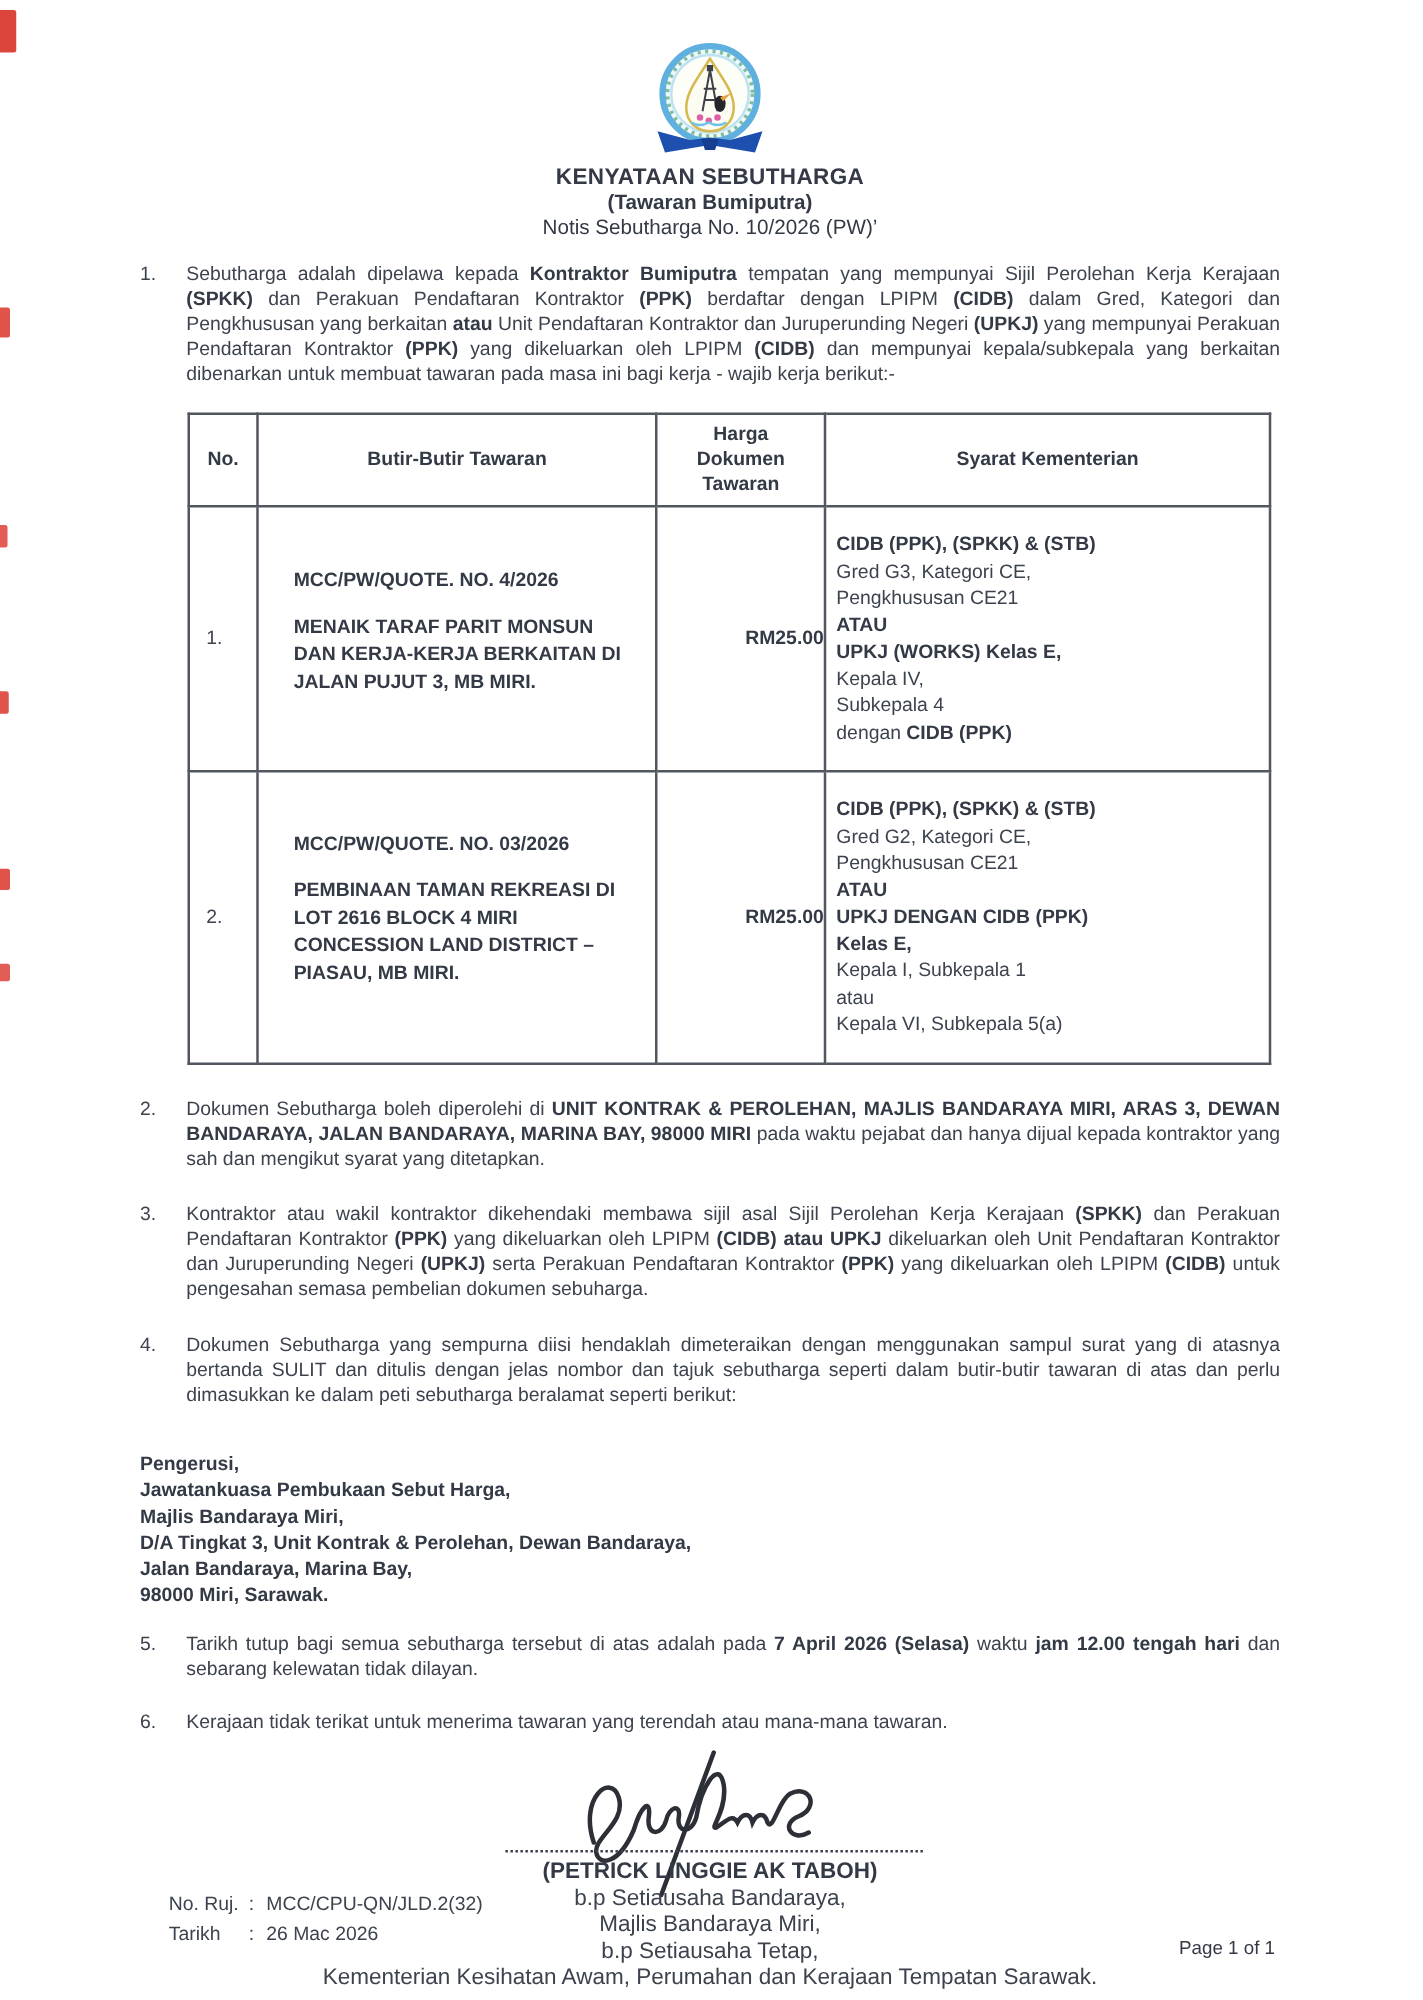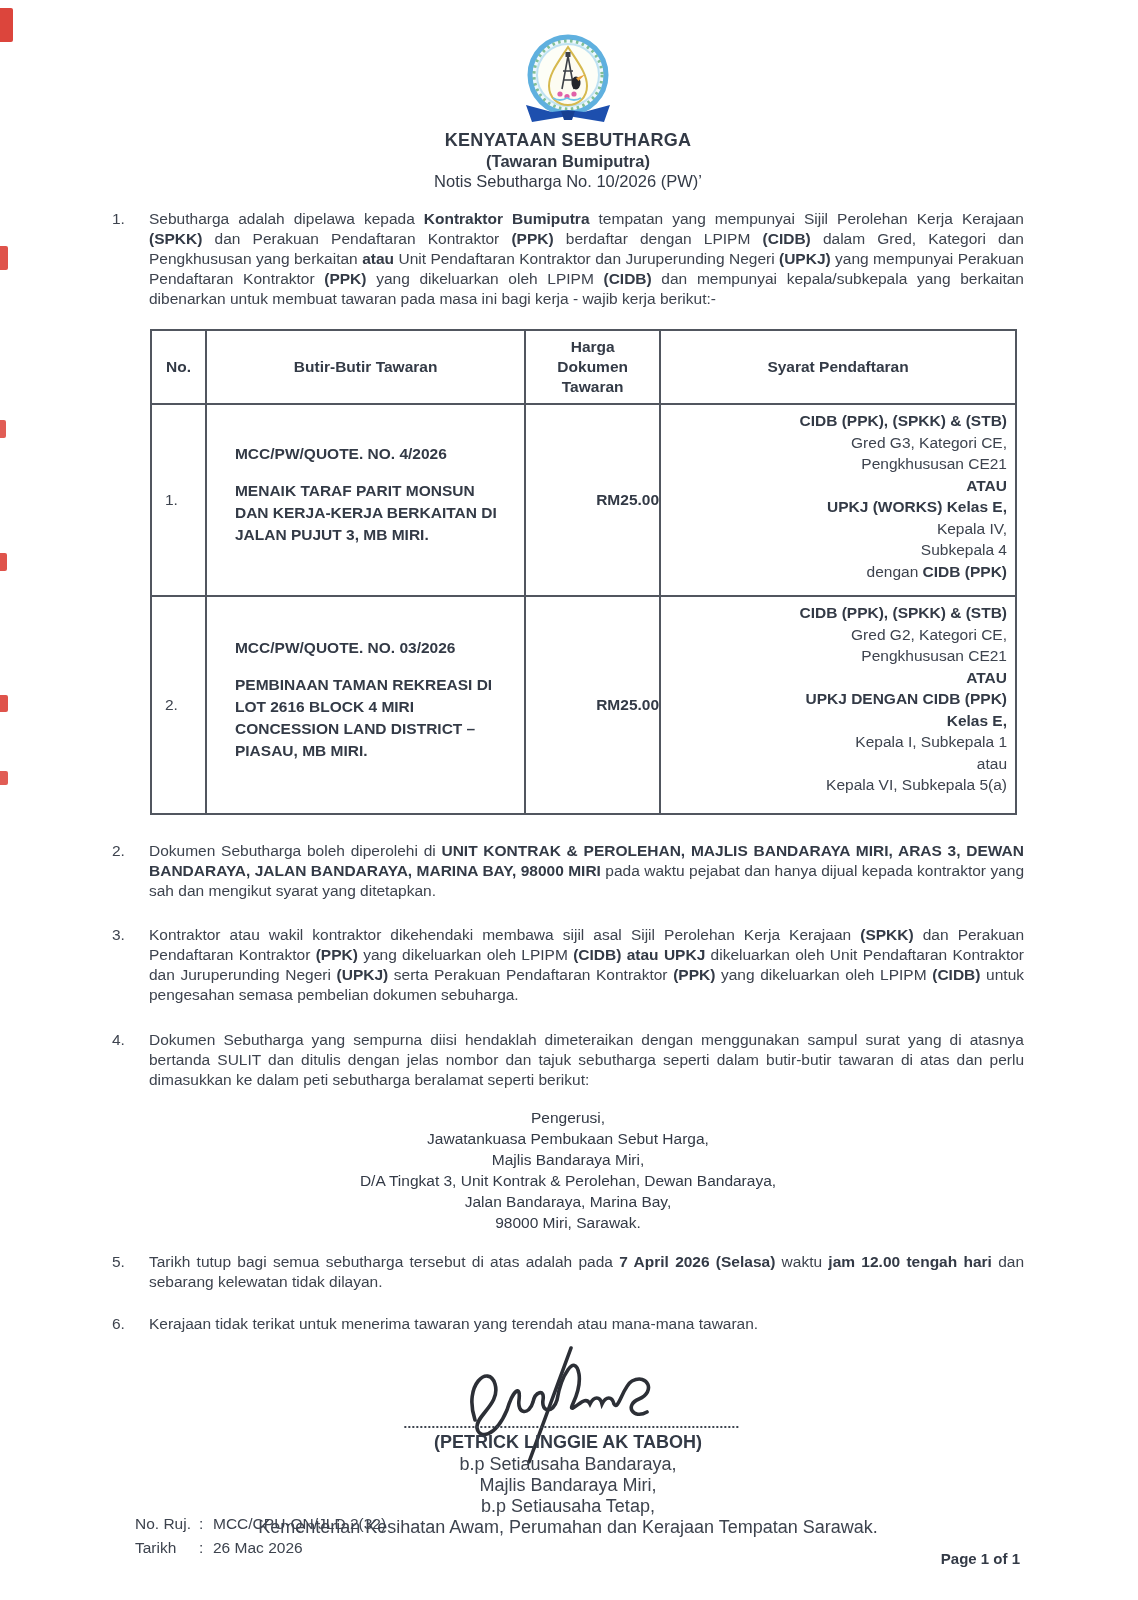--- a/index.html
+++ b/index.html
@@ -27,40 +27,40 @@
 
   
   table.quote{border-collapse:collapse; margin:20px 0 0 38px; width:867px; font-size:15.5px;}
   table.quote th, table.quote td{border:2px solid var(--border);}
   table.quote th{font-weight:bold; color:var(--ink-bold); text-align:center; padding:6px 10px; height:62px; line-height:20px;}
   .c-no{width:55px; text-align:left; padding-left:13px; vertical-align:middle;}
   .c-butir{width:320px; padding:10px 14px 22px 28px; vertical-align:middle;}
   .c-butir .ref{font-weight:bold; color:var(--ink-bold); margin-bottom:15px; line-height:22px;}
   .c-butir .desc{font-weight:bold; color:var(--ink-bold); line-height:22px;}
   .c-harga{width:135px; text-align:right; vertical-align:middle; font-weight:bold; color:var(--ink-bold);}
-  .c-syarat{width:357px; text-align:right; vertical-align:top; padding:5px 8px; line-height:21.5px;}
+  .c-syarat{width:357px; text-align:left; vertical-align:top; padding:19px 8px; line-height:21.5px;}
   tr.row-1 td{height:192px;}
   tr.row-2 td{height:218px;}
 
   
-  .address{margin-top:17px; text-align:center; font-weight:normal; color:var(--ink-bold); font-size:15.5px; line-height:21px;}
+  .address{margin-top:34px; font-weight:bold; color:var(--ink-bold); font-size:15.5px; line-height:21px;}
 
   
   .sig-block{position:relative; height:200px; margin-top:10px;}
   .sig-svg{position:absolute; left:50%; top:0; transform:translateX(-46%);}
   .dotline{position:absolute; left:50%; top:82px; transform:translateX(-49%); width:334px; border-bottom:2.5px dotted var(--ink);}
   .sig-name{position:absolute; top:88px; width:100%; text-align:center; font-weight:bold; color:var(--ink-bold); font-size:18px;}
   .sig-lines{position:absolute; top:110px; width:100%; text-align:center; font-size:18px; line-height:21px;}
 
   
   .footer-refs{position:absolute; left:135px; top:1512px; font-size:15.5px; line-height:24px;}
   .fr-row{display:flex;}
   .fr-label{width:64px;}
   .fr-sep{width:14px;}
-  .page-num{position:absolute; right:118px; top:1550px; font-size:15px; font-weight:bold; color:var(--ink-bold);}
+  .page-num{position:absolute; right:118px; top:1550px; font-size:15px; font-weight:normal; color:var(--ink-bold);}
 
   
   .scan-mark{position:absolute; left:0; background:var(--red); border-radius:0 2px 2px 0;}
   .m1{top:8px;   width:13px; height:34px; opacity:.92;}
   .m2{top:246px; width:8px;  height:24px; opacity:.85;}
   .m3{top:420px; width:6px;  height:18px; opacity:.8;}
   .m4{top:553px; width:7px;  height:18px; opacity:.85;}
   .m5{top:695px; width:8px;  height:17px; opacity:.85;}
   .m6{top:771px; width:8px;  height:14px; opacity:.8;}
 </style>
@@ -106,21 +106,21 @@
       <div class="para-no">1.</div>
       <div class="para-text"><span>Sebutharga adalah dipelawa kepada </span><b>Kontraktor Bumiputra</b><span> tempatan yang mempunyai Sijil Perolehan Kerja Kerajaan </span><b>(SPKK)</b><span> dan Perakuan Pendaftaran Kontraktor </span><b>(PPK)</b><span> berdaftar dengan LPIPM </span><b>(CIDB)</b><span> dalam Gred, Kategori dan Pengkhususan yang berkaitan </span><b>atau</b><span> Unit Pendaftaran Kontraktor dan Juruperunding Negeri </span><b>(UPKJ)</b><span> yang mempunyai Perakuan Pendaftaran Kontraktor </span><b>(PPK)</b><span> yang dikeluarkan oleh LPIPM </span><b>(CIDB)</b><span> dan mempunyai kepala/subkepala yang berkaitan dibenarkan untuk membuat tawaran pada masa ini bagi kerja - wajib kerja berikut:-</span></div>
     </div>
 
     <table class="quote">
       <tbody>
           <tr>
         <th>No.</th>
         <th>Butir-Butir Tawaran</th>
         <th>Harga Dokumen Tawaran</th>
-        <th>Syarat Pendaftaran</th>
+        <th>Syarat Kementerian</th>
       </tr>
       <tr class="row-1">
         <td class="c-no">1.</td>
         <td class="c-butir">
           <p class="ref">MCC/PW/QUOTE. NO. 4/2026</p>
           <p class="desc">MENAIK TARAF PARIT MONSUN DAN KERJA-KERJA BERKAITAN DI JALAN PUJUT 3, MB MIRI.</p>
         </td>
         <td class="c-harga">RM25.00</td>
         <td class="c-syarat"><b>CIDB (PPK), (SPKK) &amp; (STB)</b><br><span>Gred G3, Kategori CE,</span><br><span>Pengkhususan CE21</span><br><b>ATAU</b><br><b>UPKJ (WORKS) Kelas E,</b><br><span>Kepala IV,</span><br><span>Subkepala 4</span><br><span>dengan </span><b>CIDB (PPK)</b></td>
       </tr>

